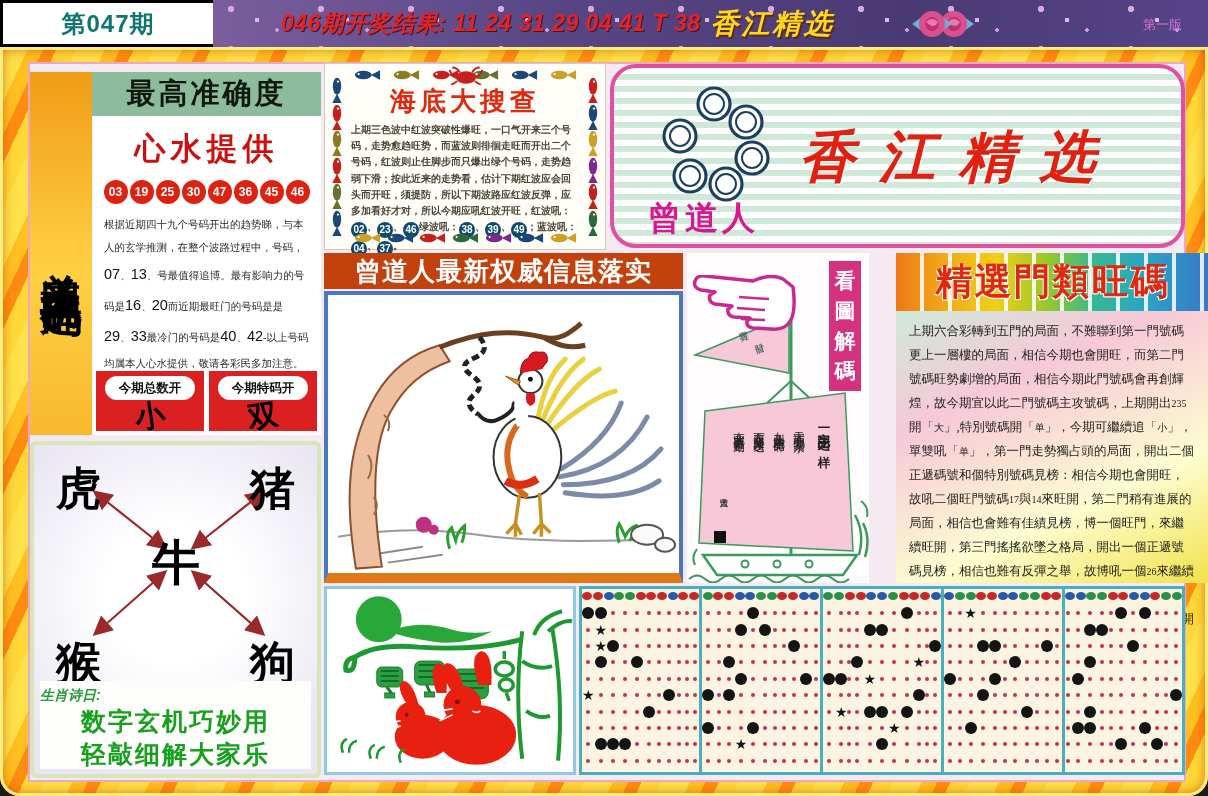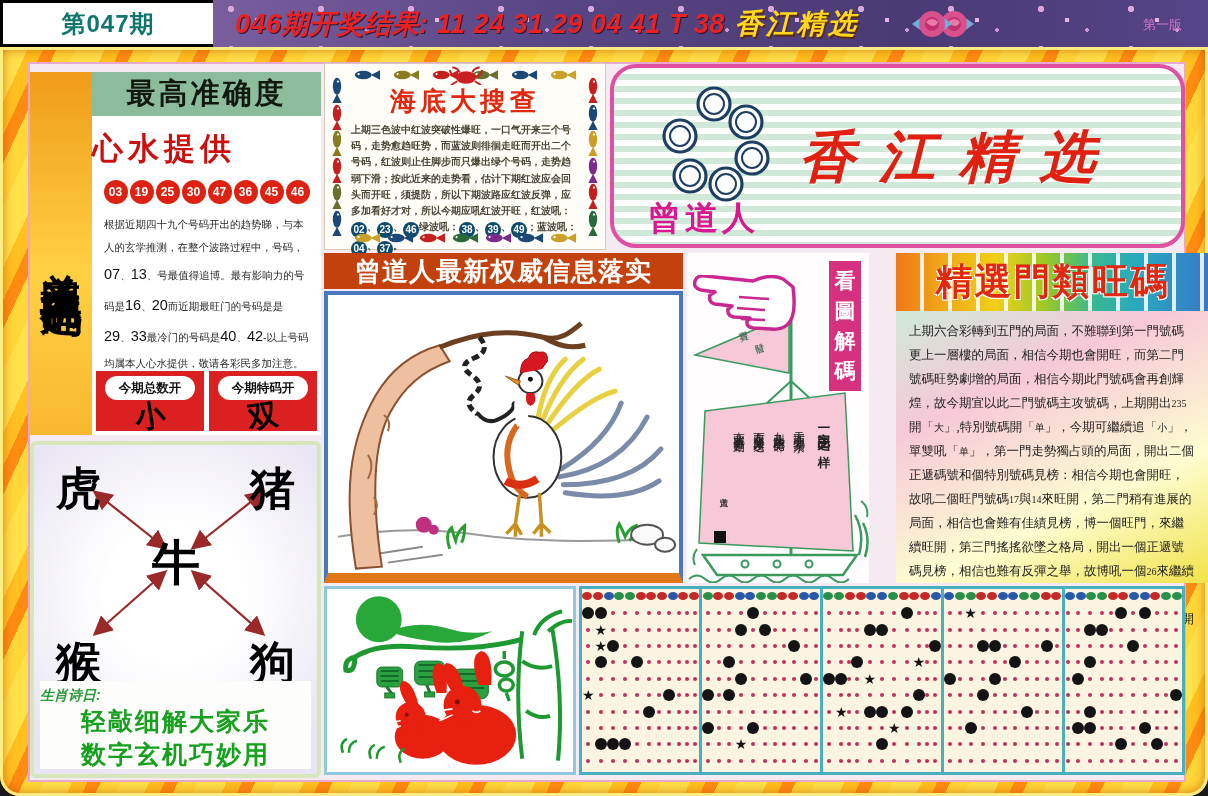--- a/index.html
+++ b/index.html
@@ -13,22 +13,22 @@
              display:flex; align-items:center; justify-content:center; }
   .hd-issue { font-size:24px; font-weight:900; color:#0f766e; letter-spacing:1px; }
   .hd-right { flex:1; position:relative; overflow:hidden;
     background:
       radial-gradient(circle 3px at 18px 9px, #d9a8dd 97%, transparent),
       radial-gradient(circle 2px at 64px 30px, #cf9ad4 97%, transparent),
       radial-gradient(circle 2.5px at 44px 20px, #e3b5e6 97%, transparent),
       linear-gradient(90deg,#7a5e9e 0%,#584684 34%,#4a3a74 70%,#554488 100%);
     background-size:90px 40px,90px 40px,90px 40px,100% 100%;
     display:flex; align-items:center; }
-  .hd-result { color:#e82222; font-weight:900; font-size:27px; font-style:italic;
-               margin-left:22px; text-shadow:1px 1px 0 #2a1a3a; letter-spacing:0.5px; white-space:nowrap; }
+  .hd-result { color:#e82222; font-weight:900; font-size:23px; font-style:italic;
+               margin-left:68px; text-shadow:1px 1px 0 #2a1a3a; letter-spacing:0.5px; white-space:nowrap; }
   .hd-mast { color:#ffd81e; font-weight:900; font-size:28px; font-style:italic; letter-spacing:3px;
              margin-left:10px; text-shadow:1.5px 1.5px 0 #5a2a10; white-space:nowrap; }
   .hd-edition { position:absolute; right:26px; top:16px; color:#d678c8; font-size:13px; }
   .hd-rose { position:absolute; top:4px; }
 
   
   .frame { position:absolute; left:0; top:47px; width:1208px; height:749px;
     background:repeating-linear-gradient(115deg,#ffe14a 0 26px,#ffc020 26px 40px,#ff8c12 40px 52px,#ffd838 52px 70px);
     border-radius:0 0 20px 20px; box-shadow:inset 0 0 0 3px #ffec80, inset 0 0 14px #c05000; }
   .content-bg { position:absolute; left:28px; top:62px; width:1158px; height:720px;
@@ -38,21 +38,21 @@
 
   
   .strip { left:30px; top:72px; width:62px; height:363px;
     background:linear-gradient(180deg,#f09c18,#ffd044 55%,#f8b830);
     display:flex; align-items:center; justify-content:center; }
   .strip-title { writing-mode:vertical-rl; text-orientation:upright; font-size:42px; font-weight:900;
     color:#000; letter-spacing:4px; line-height:62px; }
   .info { left:92px; top:72px; width:229px; height:363px; background:#fff; }
   .info-head { height:44px; background:#8cbc9c; display:flex; align-items:center; justify-content:center;
     font-size:29px; font-weight:900; color:#101810; letter-spacing:3px; }
-  .info-sub { margin-top:12px; text-align:left; font-size:31px; font-weight:900; color:#cc1010; letter-spacing:5px; }
+  .info-sub { margin-top:12px; text-align:center; font-size:31px; font-weight:900; color:#cc1010; letter-spacing:5px; }
   .balls { display:flex; justify-content:center; gap:2px; margin-top:10px; }
   .ball { width:24px; height:24px; border-radius:50%; background:#dd2211; color:#fff;
     font-size:12px; font-weight:bold; display:flex; align-items:center; justify-content:center; }
   .info-text { padding:10px 12px 0 12px; font-size:10.5px; line-height:2.15; color:#2a2a2a;
     font-family:"Liberation Serif", serif; }
   .info-text .seg-num { font-family:"Liberation Sans", sans-serif; font-size:14.5px; color:#111; }
   .rrow { position:absolute; left:4px; right:4px; bottom:4px; height:60px; display:flex; gap:5px; }
   .rbox { flex:1; background:#da2020; padding:5px 9px 0 9px; text-align:center; }
   .rpill { height:24px; background:#fff; border-radius:13px; font-size:12.5px; font-weight:bold; color:#111;
     display:flex; align-items:center; justify-content:center; }
@@ -216,22 +216,22 @@
     <line x1="130" y1="128" x2="62" y2="188" stroke="#9a2a2a" stroke-width="2.2" marker-end="url(#ah)" marker-start="url(#ahs)"></line>
     <line x1="160" y1="128" x2="228" y2="188" stroke="#9a2a2a" stroke-width="2.2" marker-end="url(#ah)" marker-start="url(#ahs)"></line>
   </svg>
   <span class="zchar" style="left:22px;top:14px">虎</span>
   <span class="zchar" style="right:22px;top:14px">猪</span>
   <span class="zchar zc-c">牛</span>
   <span class="zchar" style="left:22px;top:188px">猴</span>
   <span class="zchar" style="right:22px;top:188px">狗</span>
   <div class="zod-poem">
     <div class="zp-label">生肖诗日:</div>
+    <div class="zp-line">数字玄机巧妙用</div>
     <div class="zp-line">轻敲细解大家乐</div>
-    <div class="zp-line">数字玄机巧妙用</div>
   </div>
 </div>
 
 <div class="panel sea">
   <div class="fish-top">
       <svg viewBox="0 0 30 12" width="28" height="12">
         <ellipse cx="11" cy="6" rx="9" ry="4.5" fill="#1c4878"></ellipse>
         <polygon points="19,6 29,1 29,11" fill="#1c4878"></polygon>
         <circle cx="6" cy="5" r="1.2" fill="#fff"></circle>
       </svg>

